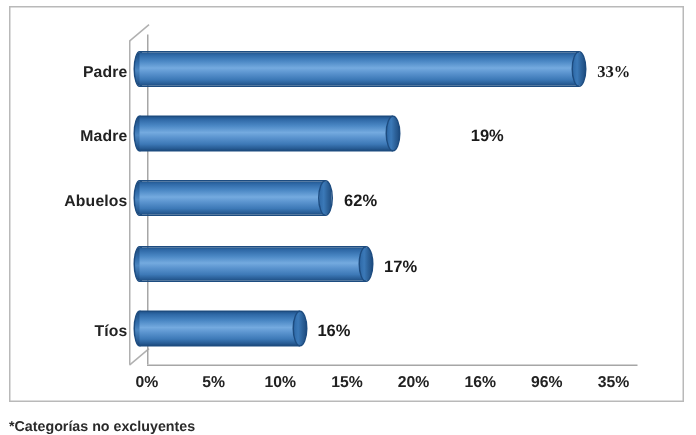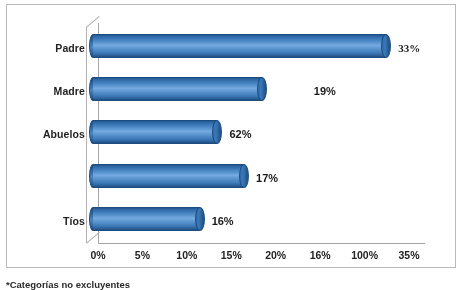--- a/index.html
+++ b/index.html
@@ -252,19 +252,19 @@
         </div>
       </div>
 
     <div id="x-ticks">
         <div class="x-tick" style="left: 91px;">0%</div>
         <div class="x-tick" style="left: 135.429px;">5%</div>
         <div class="x-tick" style="left: 179.857px;">10%</div>
         <div class="x-tick" style="left: 224.286px;">15%</div>
         <div class="x-tick" style="left: 268.714px;">20%</div>
         <div class="x-tick" style="left: 313.143px;">16%</div>
-        <div class="x-tick" style="left: 357.571px;">100%</div>
+        <div class="x-tick" style="left: 357.571px;">96%</div>
         <div class="x-tick" style="left: 402px;">35%</div>
       </div>
   </div>
 </div>
 
 <div id="footnote">*Categorías no excluyentes</div>
 
 </body></html>

